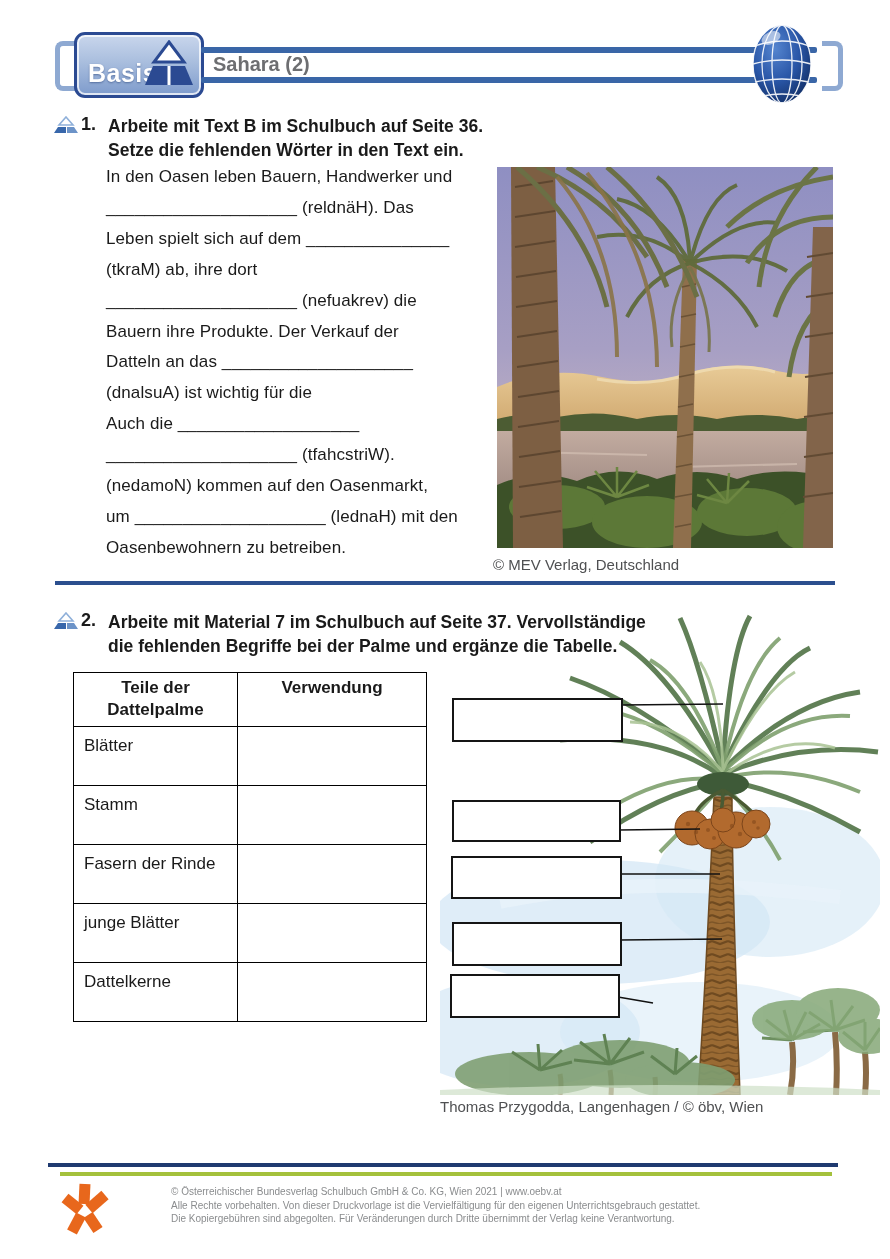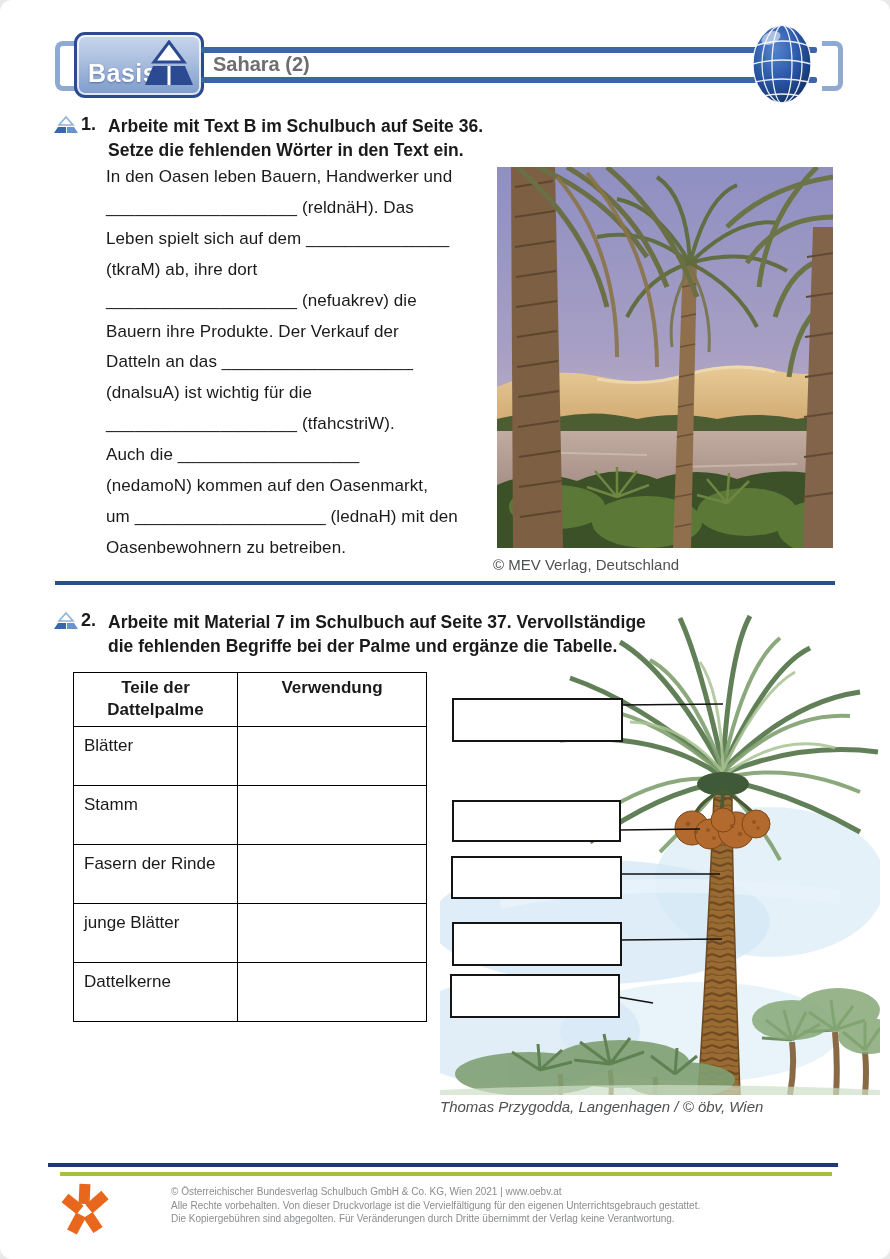--- a/index.html
+++ b/index.html
@@ -1,17 +1,17 @@
 <!DOCTYPE html>
 <html><head>
 <meta charset="utf-8">
 <style>
   html,body{margin:0;padding:0;background:#e9e9e9;}
   .page{position:relative;width:890px;height:1259px;background:#ffffff;margin:0 auto;
-        font-family:"Liberation Sans",sans-serif;color:#1a1a1a;overflow:hidden;border-radius:12px;}
+        font-family:"Liberation Sans",sans-serif;color:#1a1a1a;overflow:hidden;}
 
   
   .bracket{position:absolute;top:41px;width:16px;height:40px;}
   .bracket-l{left:55px;border:5px solid #8ea9d2;border-right:none;border-radius:8px 0 0 8px;}
   .bracket-r{left:822px;border:5px solid #8ea9d2;border-left:none;border-radius:0 8px 8px 0;}
   .badge{position:absolute;left:74px;top:32px;width:124px;height:60px;border-radius:11px;
          border:3px solid #2b4a92;background:linear-gradient(180deg,#c9d6ec 0%,#a9bede 45%,#7e9bcc 100%);
          box-shadow:inset 0 0 0 2px rgba(255,255,255,.75);}
   .badge-text{position:absolute;left:11px;bottom:7px;color:#ffffff;font-weight:bold;font-size:25px;letter-spacing:.5px;
               text-shadow:0 1px 2px rgba(30,55,110,.5);}
@@ -25,21 +25,21 @@
   
   .task-icon{position:absolute;left:54px;}
   .task-num{position:absolute;left:81px;font-size:18px;font-weight:bold;}
   .task-heading{position:absolute;left:108px;font-size:17.5px;font-weight:bold;line-height:24px;}
   .cloze{position:absolute;left:106px;top:162px;width:392px;font-size:17px;line-height:30.9px;letter-spacing:.1px;}
   .cloze div{white-space:nowrap;}
 
   .photo{position:absolute;left:497px;top:167px;width:336px;height:381px;}
   .caption{position:absolute;font-size:15px;color:#4f5052;}
   .cap1{left:493px;top:556px;width:340px;}
-  .cap2{left:440px;top:1098px;width:440px;font-style:italic;}
+  .cap2{left:440px;top:1098px;width:440px;}
 
   .divider{position:absolute;left:55px;top:581px;width:780px;height:4px;background:#2b4f8e;}
 
   
   .use-table{position:absolute;left:73px;top:672px;border-collapse:collapse;table-layout:fixed;}
   .use-table th,.use-table td{border:1.6px solid #000;font-size:17px;vertical-align:top;}
   .use-table th{width:159px;height:49px;font-weight:bold;text-align:center;padding:4px 2px 0 2px;line-height:22px;}
   .use-table th.col2{width:184px;}
   .use-table td{height:50px;padding:8px 8px 0 10px;line-height:21px;}
 
@@ -114,22 +114,22 @@
 
   <div class="cloze">
     <div>In den Oasen leben Bauern, Handwerker und</div>
     <div>____________________ (reldnäH). Das</div>
     <div>Leben spielt sich auf dem _______________</div>
     <div>(tkraM) ab, ihre dort</div>
     <div>____________________ (nefuakrev) die</div>
     <div>Bauern ihre Produkte. Der Verkauf der</div>
     <div>Datteln an das ____________________</div>
     <div>(dnalsuA) ist wichtig für die</div>
+    <div>Auch die ___________________</div>
     <div>____________________ (tfahcstriW).</div>
-    <div>Auch die ___________________</div>
     <div>(nedamoN) kommen auf den Oasenmarkt,</div>
     <div>um ____________________ (lednaH) mit den</div>
     <div>Oasenbewohnern zu betreiben.</div>
   </div>
 
   <div class="photo">
     <svg width="336" height="381" viewBox="0 0 336 381">
       <defs>
         <linearGradient id="sky" x1="0" y1="0" x2="0" y2="1">
           <stop offset="0%" stop-color="#8f8fc2"></stop>

